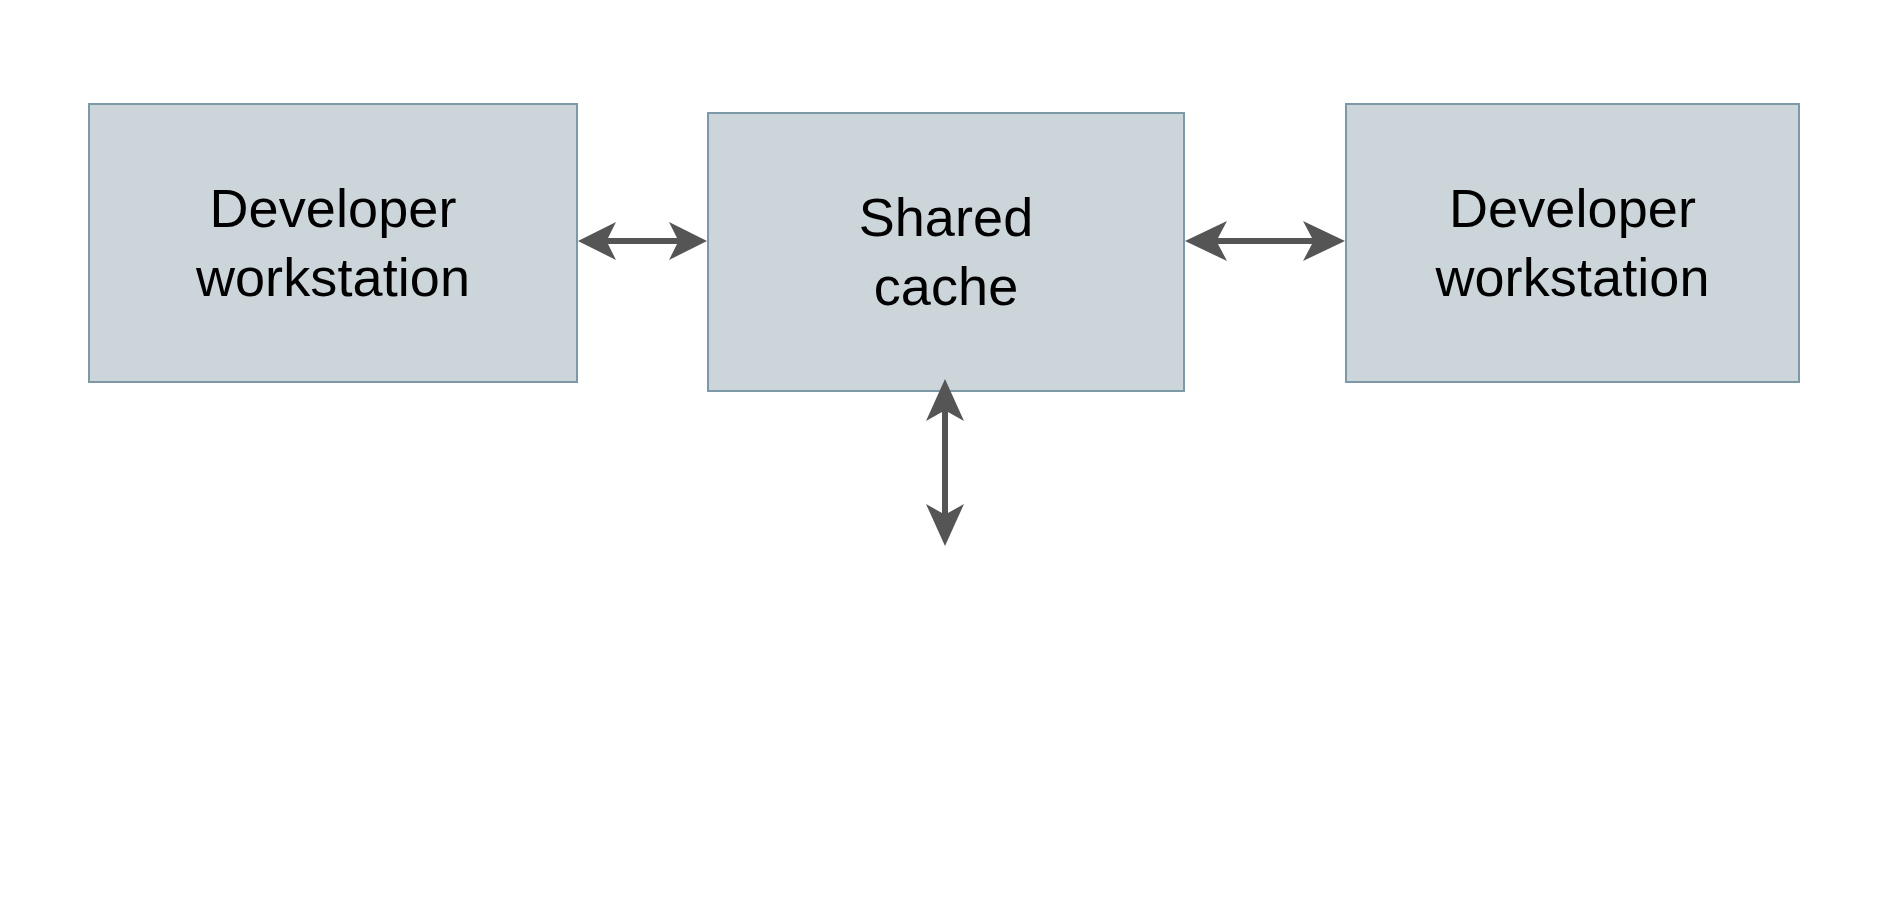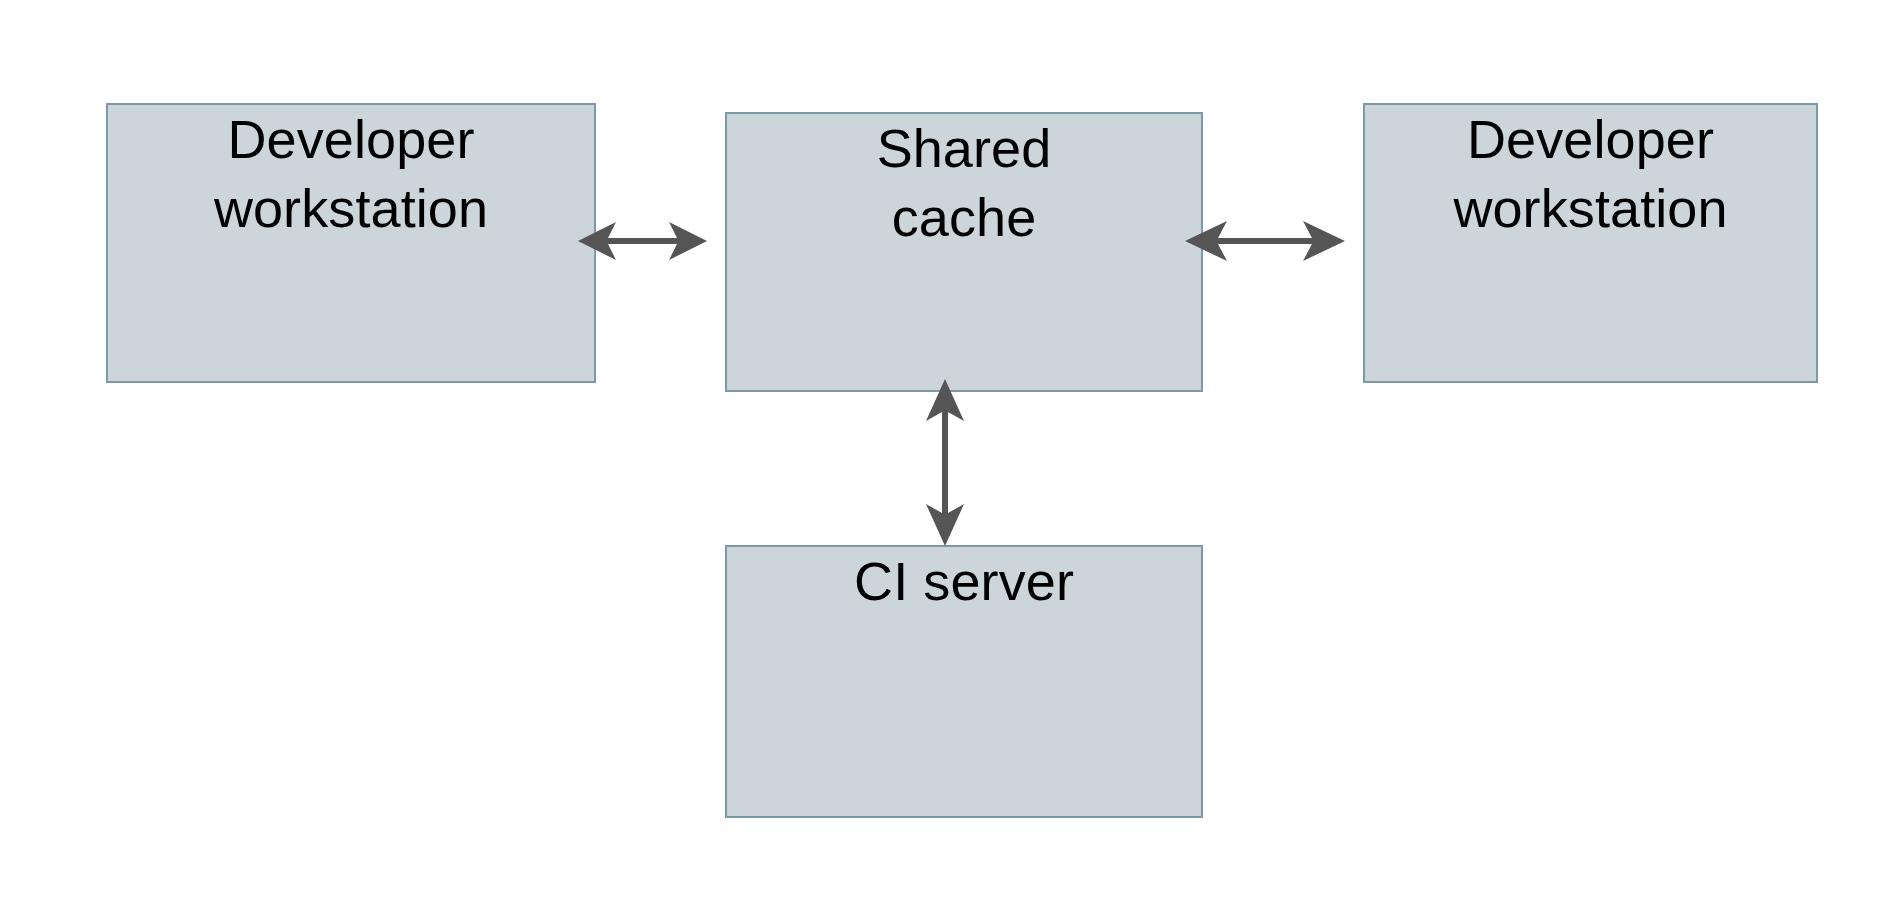--- a/index.html
+++ b/index.html
@@ -17,24 +17,23 @@
     height: 922px;
     background: #ffffff;
     overflow: hidden;
   }
   .node {
     position: absolute;
     box-sizing: border-box;
     background: #ccd6da;
     border: 2px solid #7d98a6;
     display: flex;
-    align-items: flex-start;
+    align-items: center;
     justify-content: center;
     text-align: center;
-    margin-left: 18px;
   }
   .node-label {
     color: #000000;
     font-size: 54px;
     line-height: 1.28;
     letter-spacing: 0.1px;
     font-weight: 400;
     white-space: pre-line;
     padding: 0 6px;
   }
@@ -60,23 +59,20 @@
   <div class="node" id="node-shared-cache" style="left: 707px; top: 112px; width: 478px; height: 280px; background: rgb(204, 214, 218); border-color: rgb(125, 152, 166); border-width: 2px; border-style: solid;">
     <span class="node-label" style="color: rgb(0, 0, 0); font-size: 54px;">Shared
 cache</span>
   </div>
 
   <div class="node" id="node-dev-right" style="left: 1345px; top: 103px; width: 455px; height: 280px; background: rgb(204, 214, 218); border-color: rgb(125, 152, 166); border-width: 2px; border-style: solid;">
     <span class="node-label" style="color: rgb(0, 0, 0); font-size: 54px;">Developer
 workstation</span>
   </div>
 
-  <div class="node" id="node-ci-server" style="left: 707px; top: 545px; width: 478px; height: 273px; background: rgb(204, 214, 218); border-color: rgb(125, 152, 166); border-width: 2px; border-style: solid;">
-    <span class="node-label" style="color: rgb(0, 0, 0); font-size: 54px;">CI server</span>
-  </div>
 
   <div class="edge" id="edge-left" style="left:570px; top:210px; width:145px; height:62px;">
     <svg width="145" height="62" viewBox="0 0 145 62" aria-hidden="true">
       <g id="edge-left-shape">
         <path id="edge-left-path" d="M 8 31
                  L 46 12
                  L 38 28
                  L 107 28
                  L 99 12
                  L 137 31

